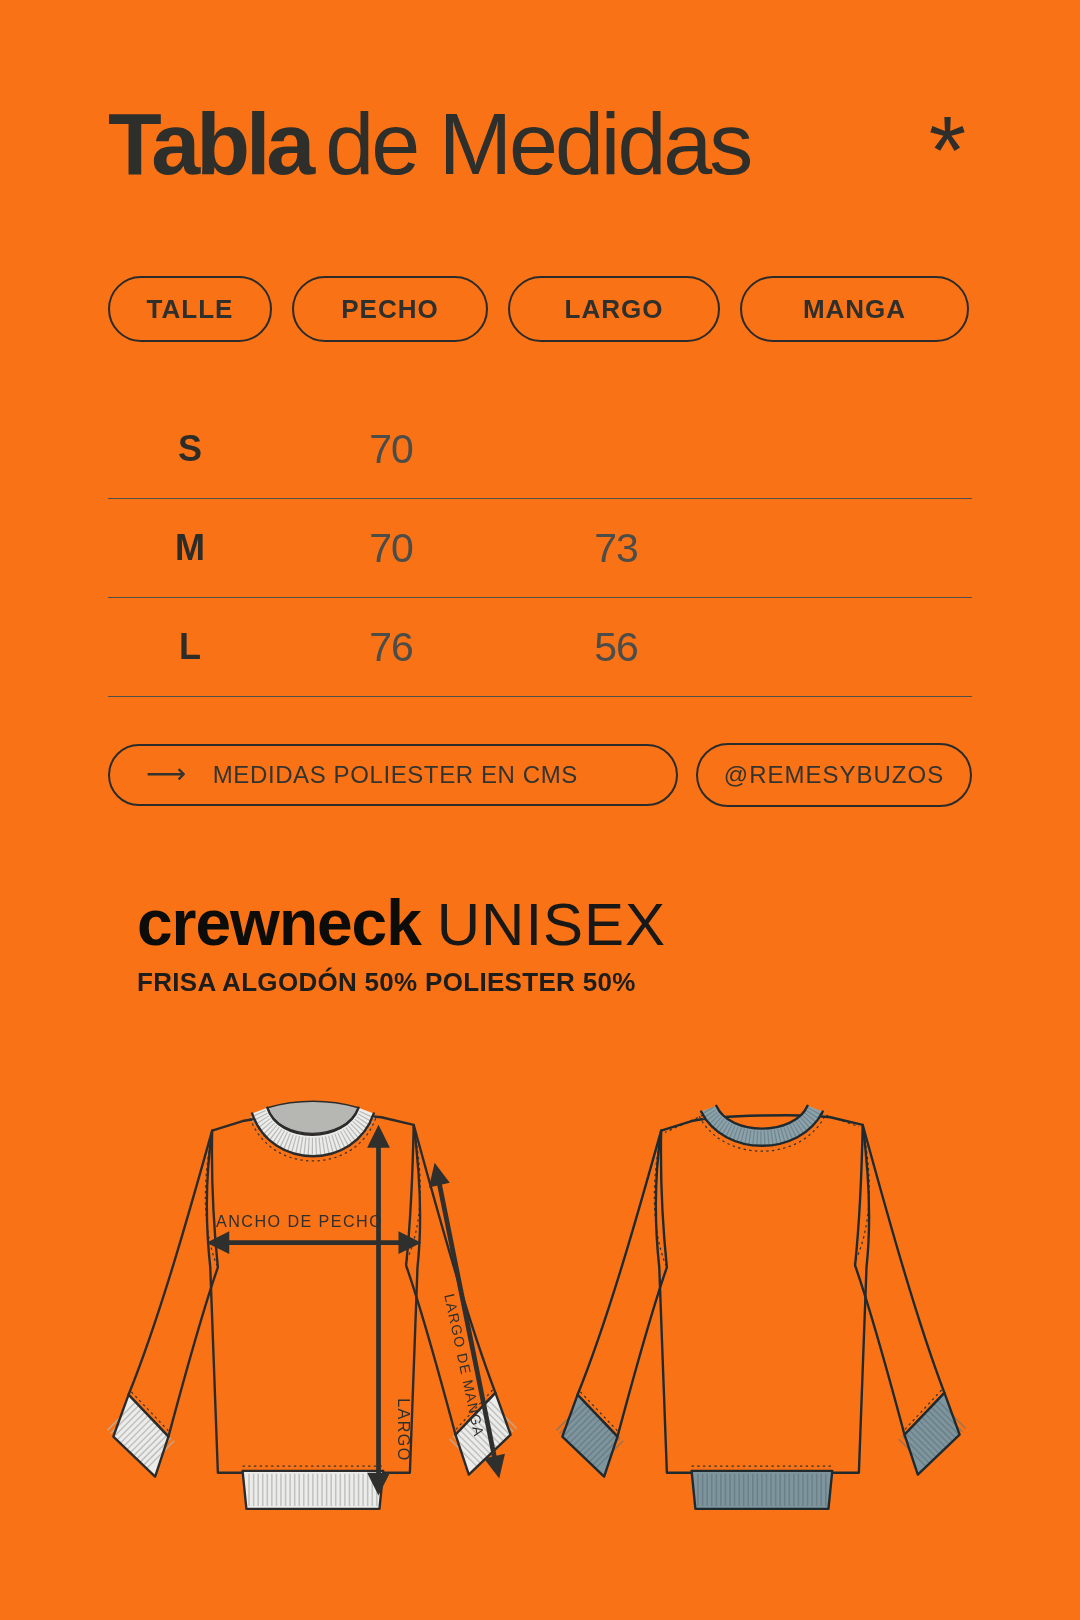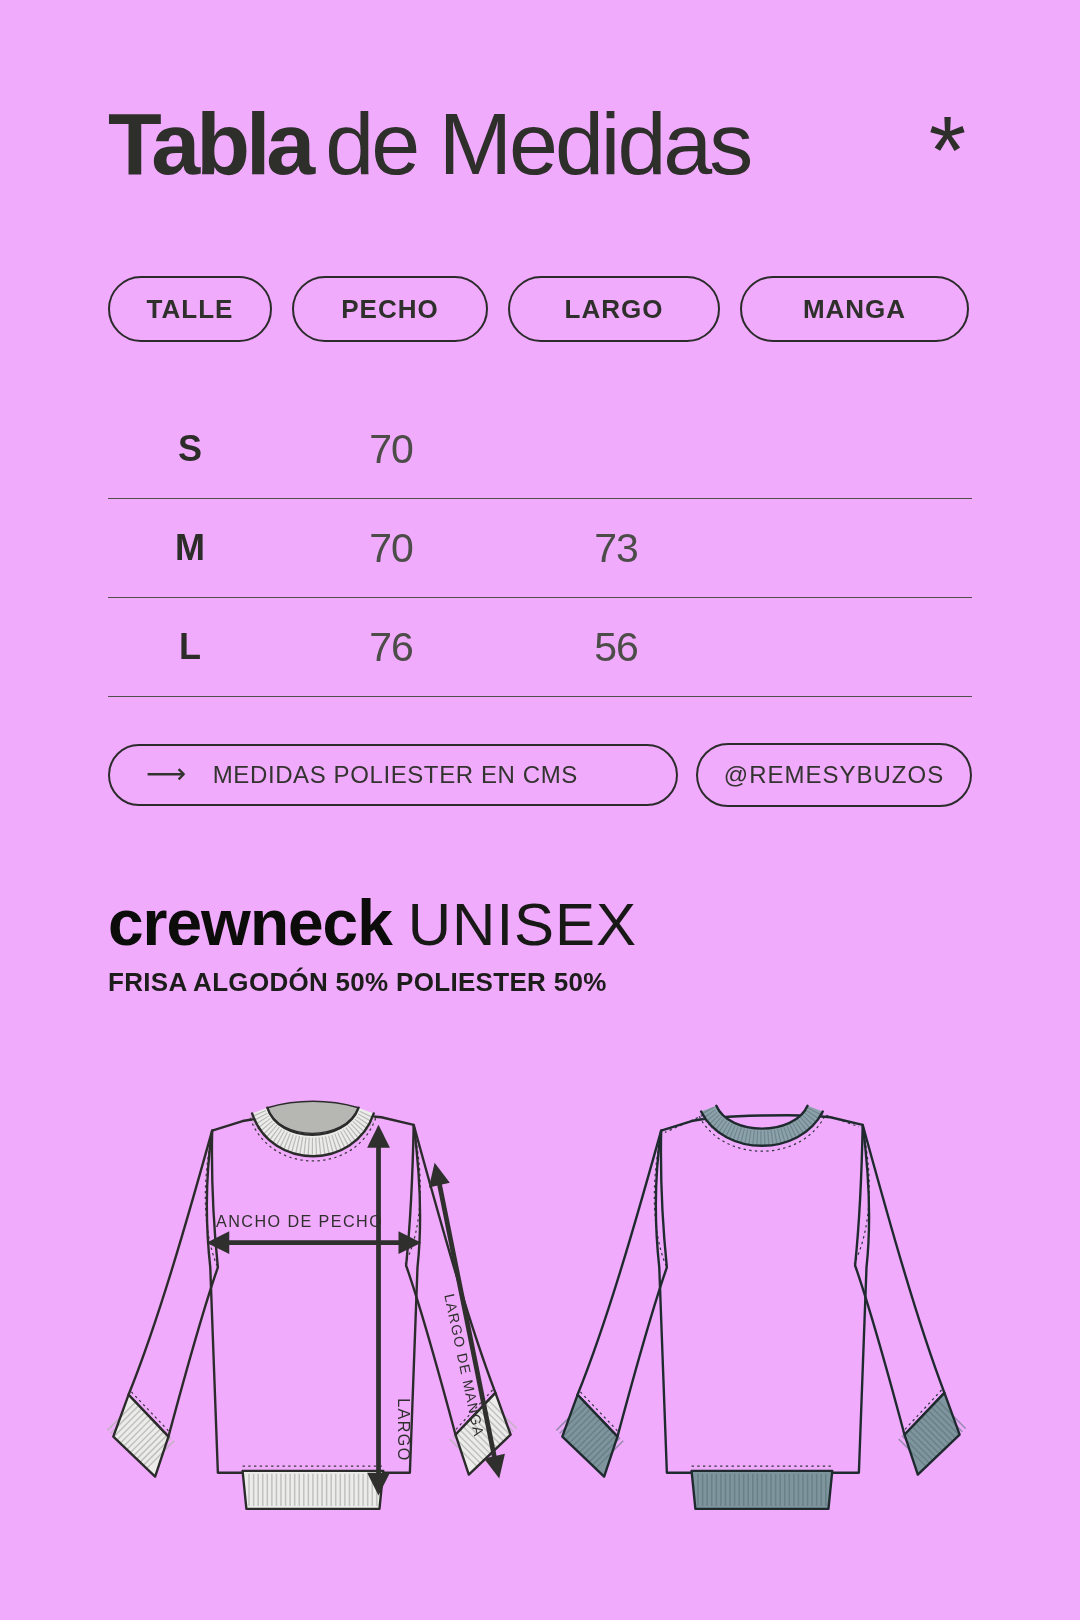--- a/index.html
+++ b/index.html
@@ -1,18 +1,18 @@
 <!DOCTYPE html>
 <html><head>
 <meta charset="utf-8">
 <style>
   html,body { margin:0; padding:0; background:#e2e1dc; }
   .page {
     width:1080px; height:1620px; box-sizing:border-box;
-    background:#f0abfc; padding:0 108px; overflow:hidden; position:relative;
+    background:#f97316; padding:0 108px; overflow:hidden; position:relative;
     font-family:"Liberation Sans", sans-serif; color:#2b2b28;
   }
   
   .header { display:flex; justify-content:space-between; align-items:flex-start; padding-top:96px; height:116px; }
   .title { margin:0; font-size:88px; line-height:1.1; font-weight:400; letter-spacing:-3px; color:#2e2e2b; }
   .title-bold { font-weight:700; letter-spacing:-4px; }
   .title-light { margin-left:14px; }
   .asterisk { font-size:96px; font-weight:300; line-height:1.0; color:#2e2e2b; margin:6px 6px 0 0; }
   
   .cols-row { margin-top:64px; display:grid; grid-template-columns:164px 196px 212px 229px; column-gap:21px;gap:20px; }
@@ -22,21 +22,21 @@
   .table { margin-top:58px; }
   .trow { display:grid; grid-template-columns:164px 196px 212px 229px; column-gap:21px; height:98px; align-items:center; border-bottom:1.6px solid #51514c; }
   .cell { text-align:center; font-size:41px; color:#4c4c48; letter-spacing:-1px; }
   .cell.size { font-weight:700; font-size:36px; color:#2c2c29; letter-spacing:0; }
   
   .notes-row { margin-top:46px; display:flex; justify-content:space-between; align-items:center; }
   .note-pill { width:570px; height:62px; border-width:2px; justify-content:flex-start; padding-left:36px; gap:26px; font-size:24px; letter-spacing:0.6px; color:#33332f; }
   .note-arrow { font-size:28px; line-height:1; margin-top:-2px; }
   .handle-pill { width:276px; height:64px; border-width:2px; font-size:24px; letter-spacing:1px; color:#33332f; }
   
-  .product { margin-top:84px; }
+  .product { margin-top:84px;margin-left:29px; }
   .product h2 { margin:0; line-height:1; }
   .pname { font-size:64px; font-weight:800; letter-spacing:-1px; color:#0c0c0b; }
   .ptype { font-size:60px; font-weight:200; letter-spacing:1px; color:#181816; margin-left:16px; }
   .material { margin:12px 0 0 0; font-size:26px; font-weight:600; letter-spacing:0.3px; color:#1d1d1b; }
   
   .diagrams { margin-top:54px; margin-left:-8px; display:flex; gap:26px; }
   svg.garment { width:445px; height:485px; display:block; }
   .ol  { stroke:#2b2b2b; stroke-width:2.5; fill:none; stroke-linejoin:round; stroke-linecap:round; }
   .olb { stroke:#1f2a2f; stroke-width:2.5; fill:none; stroke-linejoin:round; stroke-linecap:round; }
   .seam  { stroke:#2b2b2b; stroke-width:1.3; fill:none; stroke-dasharray:2.5 3.5; opacity:0.9; }

